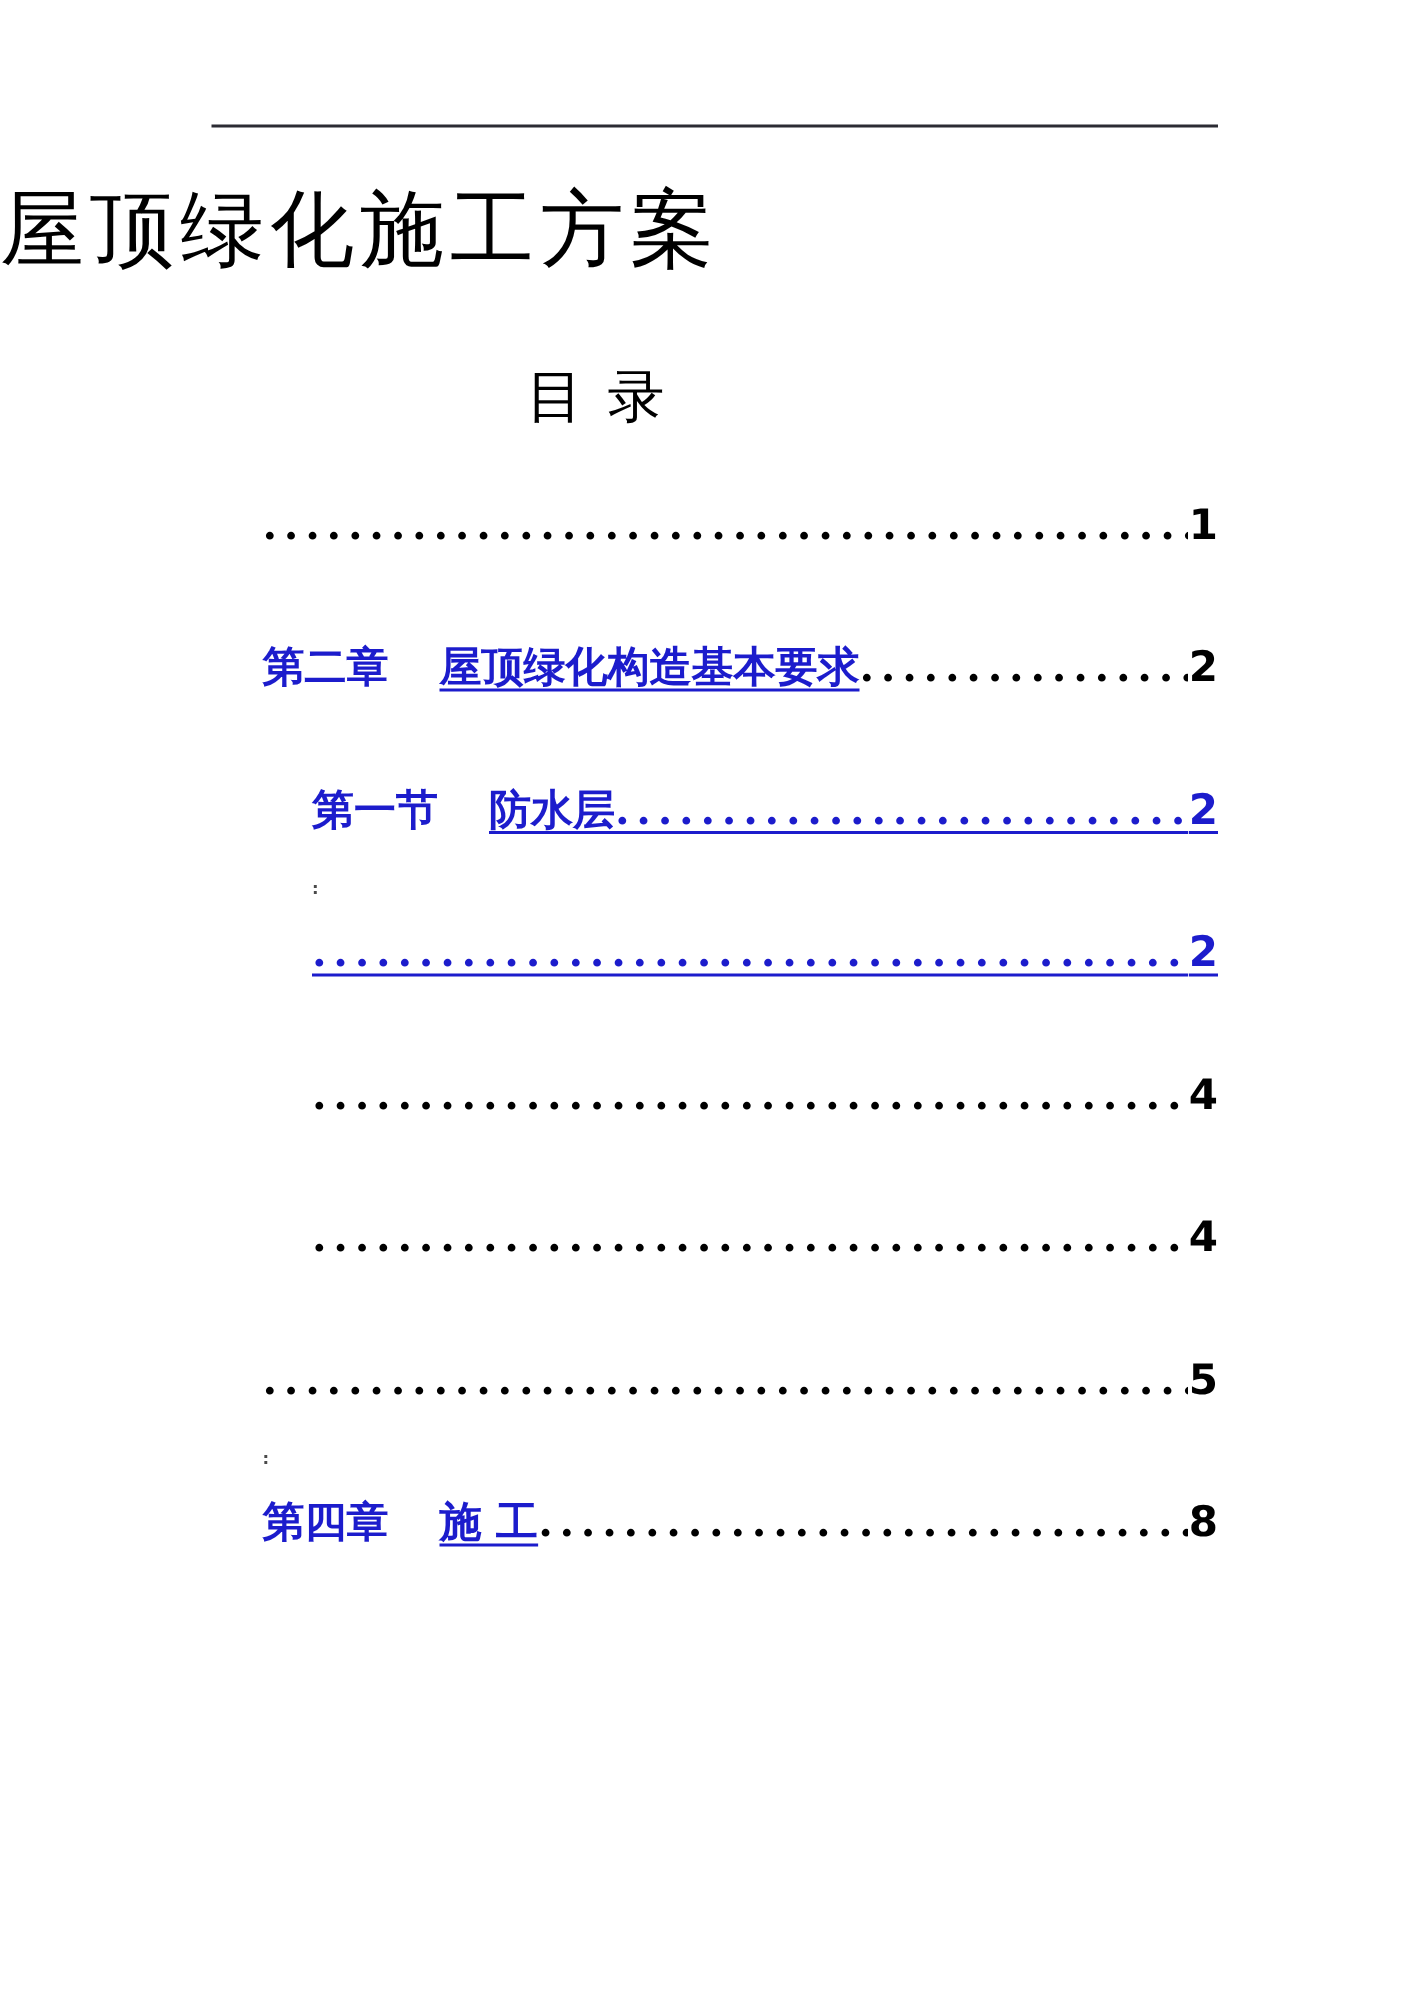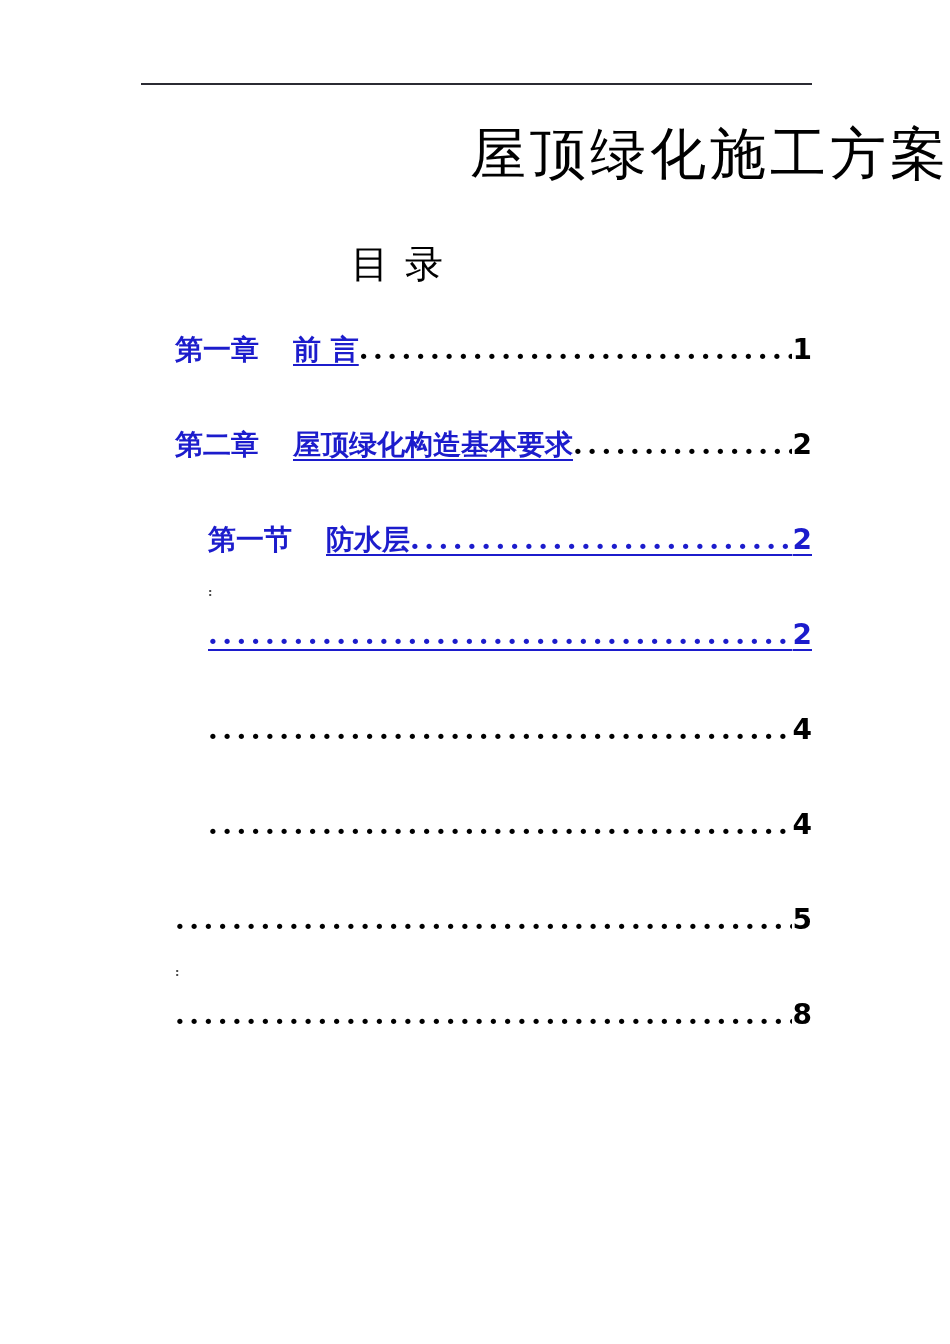--- a/index.html
+++ b/index.html
@@ -33,21 +33,21 @@
     height: 0;
     border-top: 2px solid #2b2b33;
   }
 
   
   .doc-title {
     position: absolute;
     left: 0;
     top: 118px;
     width: 950px;
-    text-align: right;
+    text-align: left;
     font-family: "DejaVu Serif", "Liberation Serif", serif;
     font-size: 56px;
     line-height: 72px;
     letter-spacing: 4px;
     color: #000000;
     font-weight: 400;
     white-space: nowrap;
   }
 
   
@@ -164,21 +164,20 @@
 
   <div class="top-rule"></div>
 
   <div class="doc-title">屋顶绿化施工方案</div>
 
   <div class="toc-heading">目    录</div>
 
   <div class="toc">
       <div class="toc-entry level-chapter">
         <div class="toc-row">
-          <span class="toc-label"><span class="toc-num-part">第一章</span><span>前  言</span></span>
           <span class="toc-leader">..............................................................</span>
           <span class="toc-page">1</span>
         </div>
       </div>
       <div class="toc-entry level-chapter">
         <div class="toc-row">
           <span class="toc-label"><span class="toc-num-part">第二章</span><span>屋顶绿化构造基本要求</span></span>
           <span class="toc-leader">..............................................................</span>
           <span class="toc-page">2</span>
         </div>
@@ -211,19 +210,20 @@
       </div>
       <div class="toc-entry level-chapter">
         <div class="toc-row">
           <span class="toc-leader">..............................................................</span>
           <span class="toc-page">5</span>
         </div>
       </div>
       <div class="toc-entry level-chapter">
         <div class="artifact" style="left: 175px; top: -28px;">:</div>
         <div class="toc-row">
+          <span class="toc-label"><span class="toc-num-part">第四章</span><span>施  工</span></span>
           <span class="toc-leader">..............................................................</span>
           <span class="toc-page">8</span>
         </div>
       </div>
     </div>
 
 </div>
 
 </body></html>

